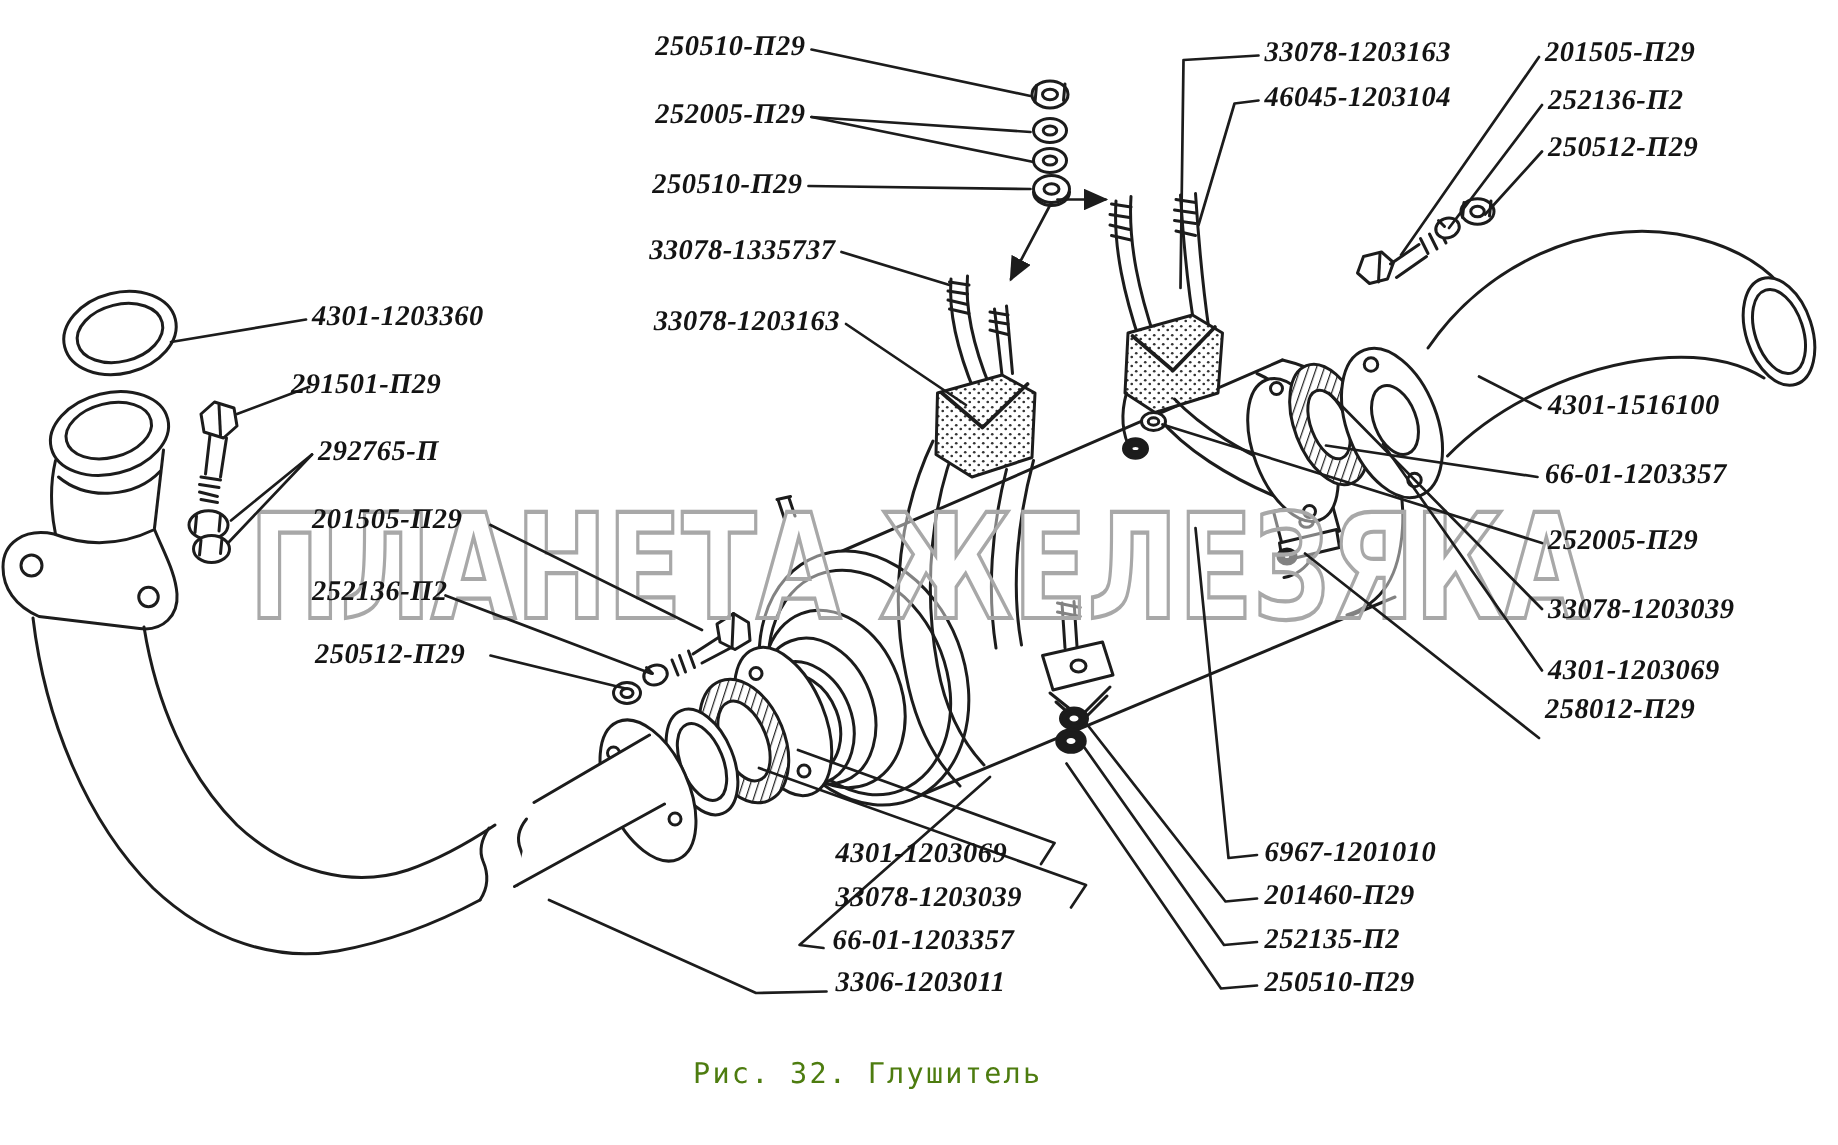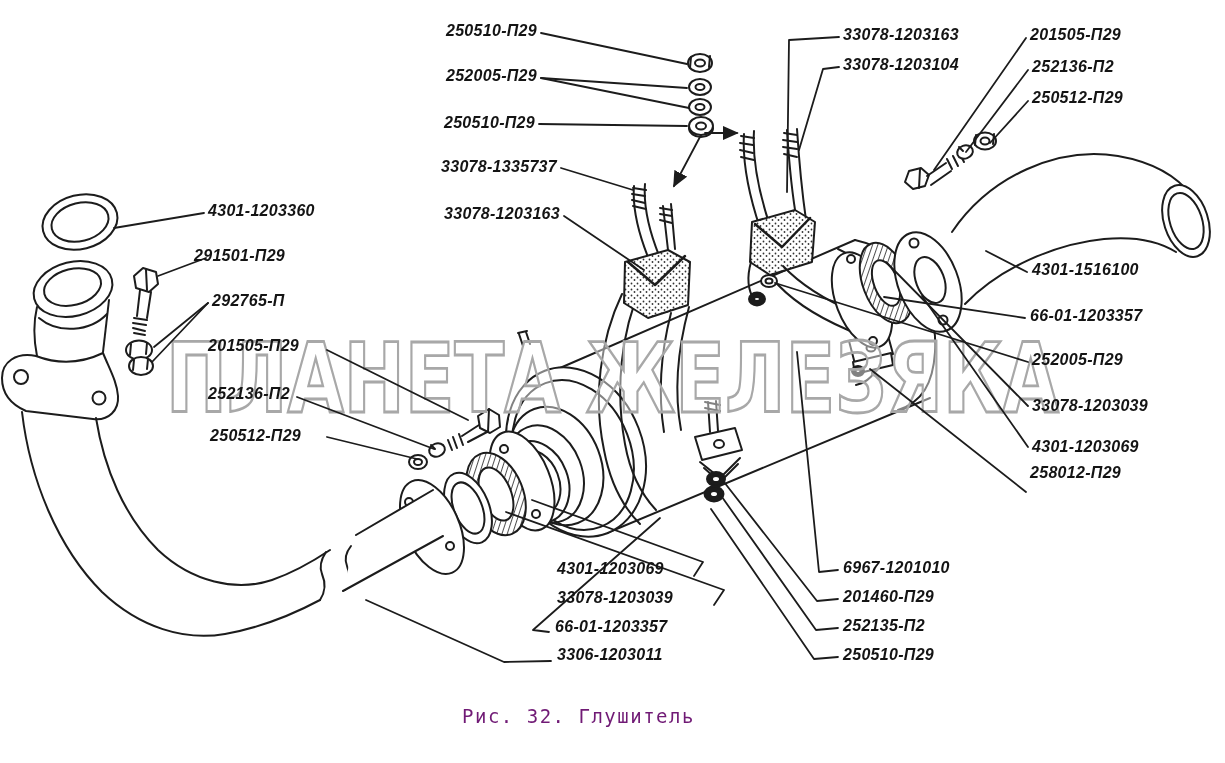--- a/index.html
+++ b/index.html
@@ -1,24 +1,24 @@
 <!DOCTYPE html>
 <html><head>
 <meta charset="utf-8">
 <style>
   html,body{margin:0;padding:0;background:#fff;}
   .page{position:relative;width:1225px;height:763px;background:#fff;overflow:hidden;
         font-family:"DejaVu Sans",sans-serif;}
   svg{position:absolute;left:0;top:0;}
   #labels-layer{position:absolute;left:0;top:0;width:100%;height:100%;pointer-events:none;}
-  .plabel{position:absolute;font-family:Liberation Sans, sans-serif;font-style:italic;font-weight:600;
-          font-size:16px;line-height:1;color:#141414;white-space:nowrap;
+  .plabel{position:absolute;font-family:Liberation Serif, serif;font-style:italic;font-weight:600;
+          font-size:19px;line-height:1;color:#141414;white-space:nowrap;
           transform:translateY(-54%);letter-spacing:.3px;}
   .caption{position:absolute;left:462px;top:705px;font-family:"DejaVu Sans Mono","Liberation Mono",monospace;
-           font-size:19px;color:#701a75;letter-spacing:1.5px;}
+           font-size:19px;color:#4d7c0f;letter-spacing:1.5px;}
 </style>
 </head>
 <body>
 
 <div class="page">
 
 <svg id="diagram" width="1225" height="763" viewBox="0 0 1225 763">
   <defs>
     <pattern id="hatch" width="5" height="5" patternUnits="userSpaceOnUse" patternTransform="rotate(40)">
       <rect width="5" height="5" fill="#ffffff"></rect>
@@ -282,21 +282,21 @@
       <div class="plabel" style="right: 690px; top: 124px;">250510-П29</div>
       <div class="plabel" style="right: 668px; top: 168px;">33078-1335737</div>
       <div class="plabel" style="right: 665px; top: 215px;">33078-1203163</div>
       <div class="plabel" style="left: 208px; top: 212px;">4301-1203360</div>
       <div class="plabel" style="left: 194px; top: 257px;">291501-П29</div>
       <div class="plabel" style="left: 212px; top: 302px;">292765-П</div>
       <div class="plabel" style="left: 208px; top: 347px;">201505-П29</div>
       <div class="plabel" style="left: 208px; top: 395px;">252136-П2</div>
       <div class="plabel" style="left: 210px; top: 437px;">250512-П29</div>
       <div class="plabel" style="left: 843px; top: 36px;">33078-1203163</div>
-      <div class="plabel" style="left: 843px; top: 66px;">33078-1203104</div>
+      <div class="plabel" style="left: 843px; top: 66px;">46045-1203104</div>
       <div class="plabel" style="left: 1030px; top: 36px;">201505-П29</div>
       <div class="plabel" style="left: 1032px; top: 68px;">252136-П2</div>
       <div class="plabel" style="left: 1032px; top: 99px;">250512-П29</div>
       <div class="plabel" style="left: 1032px; top: 271px;">4301-1516100</div>
       <div class="plabel" style="left: 1030px; top: 317px;">66-01-1203357</div>
       <div class="plabel" style="left: 1032px; top: 361px;">252005-П29</div>
       <div class="plabel" style="left: 1032px; top: 407px;">33078-1203039</div>
       <div class="plabel" style="left: 1032px; top: 448px;">4301-1203069</div>
       <div class="plabel" style="left: 1030px; top: 474px;">258012-П29</div>
       <div class="plabel" style="left: 557px; top: 570px;">4301-1203069</div>

